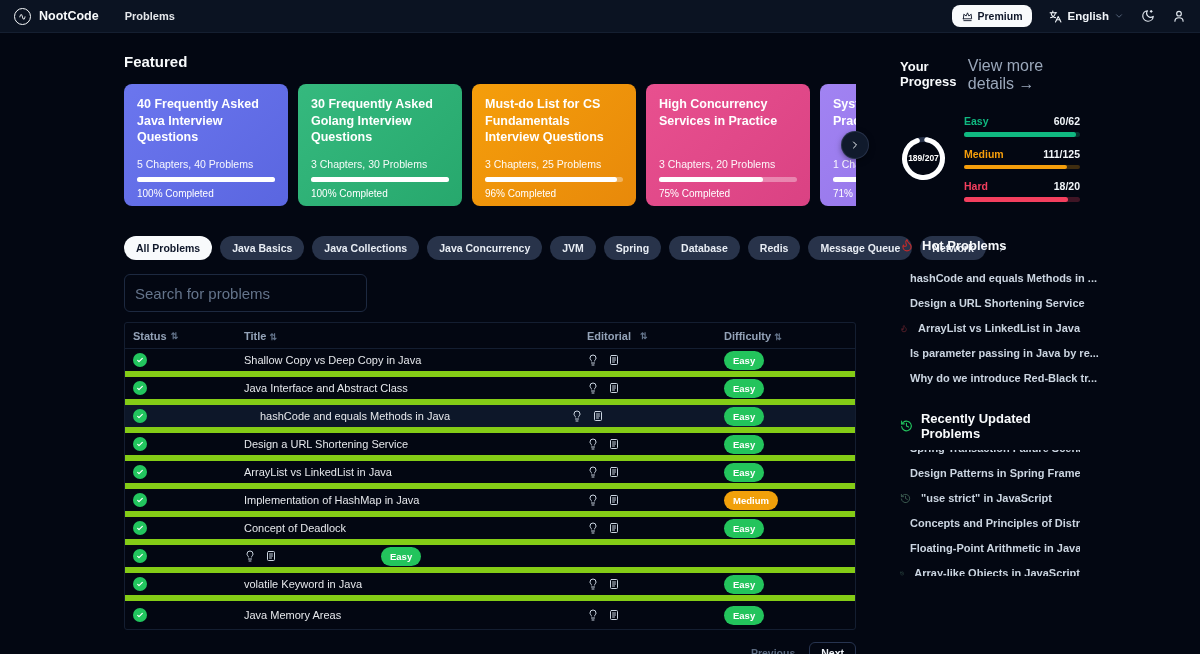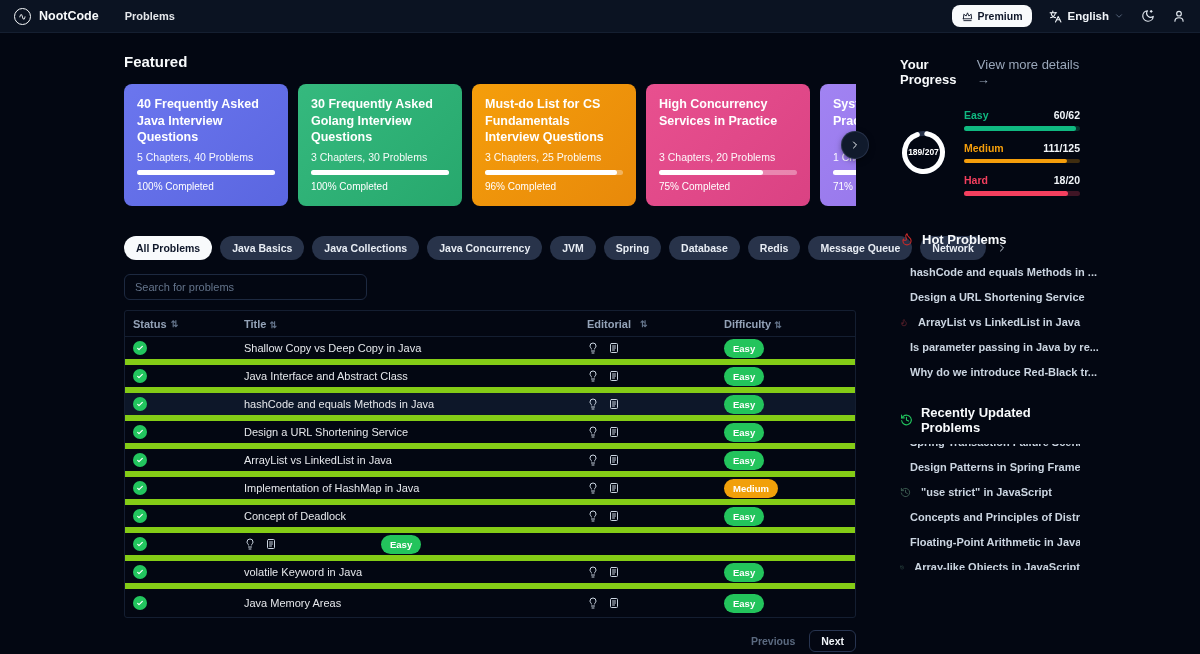--- a/index.html
+++ b/index.html
@@ -20,65 +20,65 @@
 
   
   .page { display:flex; padding:20px 0 0 124px; }
   .main { width:732px; }
   .sidebar { width:180px; margin-left:44px; }
 
   
   .featured-title { font-size:15px; font-weight:700; color:#f8fafc; margin-bottom:14px; }
   .carousel { position:relative; width:732px; }
   .cards-track { display:flex; gap:10px; overflow:hidden; width:732px; }
-  .card { flex:0 0 164px; height:122px; border-radius:8px; padding:12px 13px 14px; display:flex; flex-direction:column; color:#fff; cursor:pointer; overflow:hidden; }
+  .card { flex:0 0 164px; height:122px; border-radius:8px; padding:12px 13px 7px; display:flex; flex-direction:column; color:#fff; cursor:pointer; overflow:hidden; }
   .card-title { font-size:12.5px; font-weight:700; line-height:1.32; white-space:pre-line; }
   .card-meta { font-size:10.5px; margin-top:auto; opacity:.95; white-space:nowrap; }
   .card-bar { height:5px; background:rgba(255,255,255,.35); border-radius:3px; margin:7px 0 6px; }
   .card-fill { height:100%; background:#fff; border-radius:3px; }
   .card-done { font-size:10px; white-space:nowrap; }
   .carousel-next { position:absolute; right:-12px; top:50%; transform:translateY(-50%); width:26px; height:26px; border-radius:50%;
     background:#101a2c; box-shadow:0 0 0 1px #27324a, 0 2px 6px rgba(0,0,0,.5); color:#f1f5f9; border:none; display:flex; align-items:center; justify-content:center; cursor:pointer; }
 
   
   .tabs { margin-top:30px; display:flex; align-items:center; gap:8px; }
   .tab { height:24px; padding:0 12px; border-radius:12px; background:#28334a; color:#e8edf4; font-size:10.5px; font-weight:700; display:flex; align-items:center; white-space:nowrap; cursor:pointer; border:none; font-family:inherit; }
   .tab.active { background:#f8fafc; color:#0f172a; }
   .tabs-more { background:none; border:none; color:#cbd5e1; cursor:pointer; padding:0 0 0 2px; }
-  .search-input { margin-top:14px; width:243px; height:26px; background:transparent; border:1px solid #1d2940; border-radius:6px; color:#e5e7eb; font-size:11px; padding:0 10px; font-family:inherit; outline:none; display:block; }
+  .search-input { margin-top:14px; width:243px; height:38px; background:transparent; border:1px solid #1d2940; border-radius:6px; color:#e5e7eb; font-size:15px; padding:0 10px; font-family:inherit; outline:none; display:block; }
   .search-input::placeholder { color:#64748b; }
 
   
   .problems-table { margin-top:10px; border:1px solid #141e31; border-radius:3px; }
   .trow { display:flex; align-items:center; height:28px; border-bottom:6px solid #84cc16; font-size:11px; }
   .trow:last-child { border-bottom:none; }
   .thead-row { height:26px; color:#94a3b8; font-size:11px; font-weight:600; border-bottom:1px solid #141e31; }
   .col-status { width:119px; padding-left:8px; display:flex; align-items:center; gap:4px; }
   .col-title { flex:1; }
   .col-editorial { width:137px; display:flex; align-items:center; gap:9px; }
   .col-difficulty { width:131px; }
   .sort-icon { font-size:9px; color:#64748b; }
   .sort-icon::after { content:"⇅"; }
   .prow { cursor:pointer; color:#e5e7eb; }
-  .prow.selected { background:#0d1729; }
+  .prow.selected { background:#0d1729;gap:16px; }
   .check-badge { width:14px; height:14px; border-radius:50%; background:#22c55e; display:inline-flex; align-items:center; justify-content:center; }
   .ed-icon { color:#cbd5e1; cursor:pointer; }
   .badge { display:inline-flex; align-items:center; justify-content:center; height:19px; padding:0 9px; border-radius:10px; font-size:9.5px; font-weight:700; color:#fff; }
   .badge.easy { background:#23c45c; }
   .badge.medium { background:#f1a00a; }
 
   
   .pagination { margin-top:12px; display:flex; justify-content:flex-end; align-items:center; gap:14px; }
   .prev-link { color:#5b6a80; font-size:10.5px; font-weight:600; background:none; border:none; font-family:inherit; cursor:default; }
   .next-btn { border:1px solid #273450; background:transparent; color:#f1f5f9; border-radius:6px; height:22px; padding:0 11px; font-size:10.5px; font-weight:700; font-family:inherit; cursor:pointer; }
 
   
   .side-top { display:flex; justify-content:space-between; align-items:baseline; margin-top:4px; }
   .side-title { font-size:13px; font-weight:700; color:#f8fafc; }
-  .view-more { font-size:13px; color:#9aa7ba; cursor:pointer; }
+  .view-more { font-size:16px; color:#9aa7ba; cursor:pointer; }
   .progress-row { display:flex; align-items:center; margin-top:22px; }
   .ring-wrap { position:relative; width:47px; height:47px; flex:0 0 47px; }
   .ring-label { position:absolute; inset:0; display:flex; align-items:center; justify-content:center; font-size:8.5px; font-weight:700; color:#fff; }
   .cats { flex:1; margin-left:17px; }
   .cat { margin-bottom:11px; }
   .cat:last-child { margin-bottom:0; }
   .cat-line { display:flex; justify-content:space-between; font-size:10.5px; font-weight:600; }
   .cat-val { color:#f1f5f9; }
   .cat-bar { height:4.5px; border-radius:3px; margin-top:5px; }
   .cat-fill { height:100%; border-radius:3px; }

